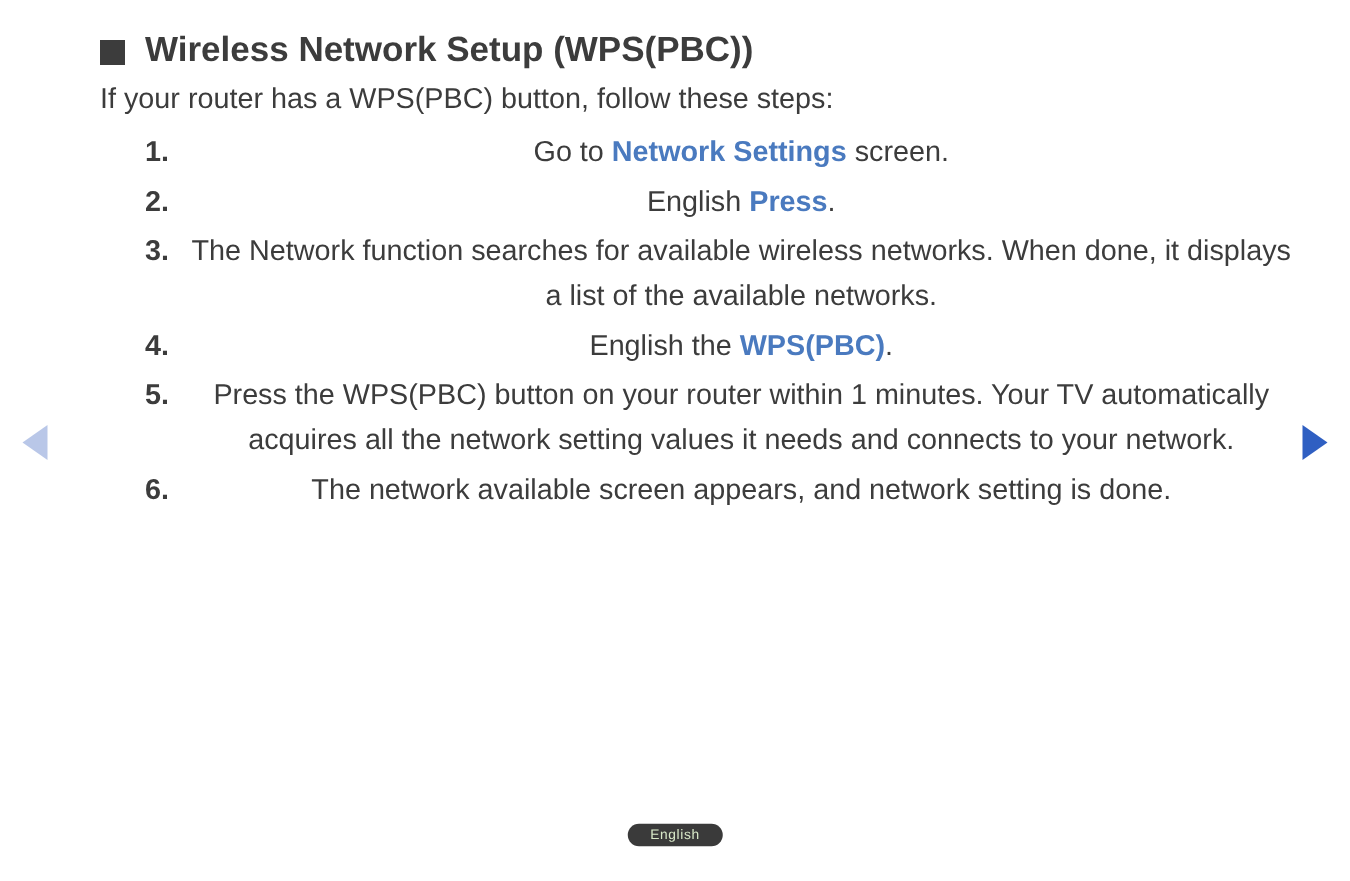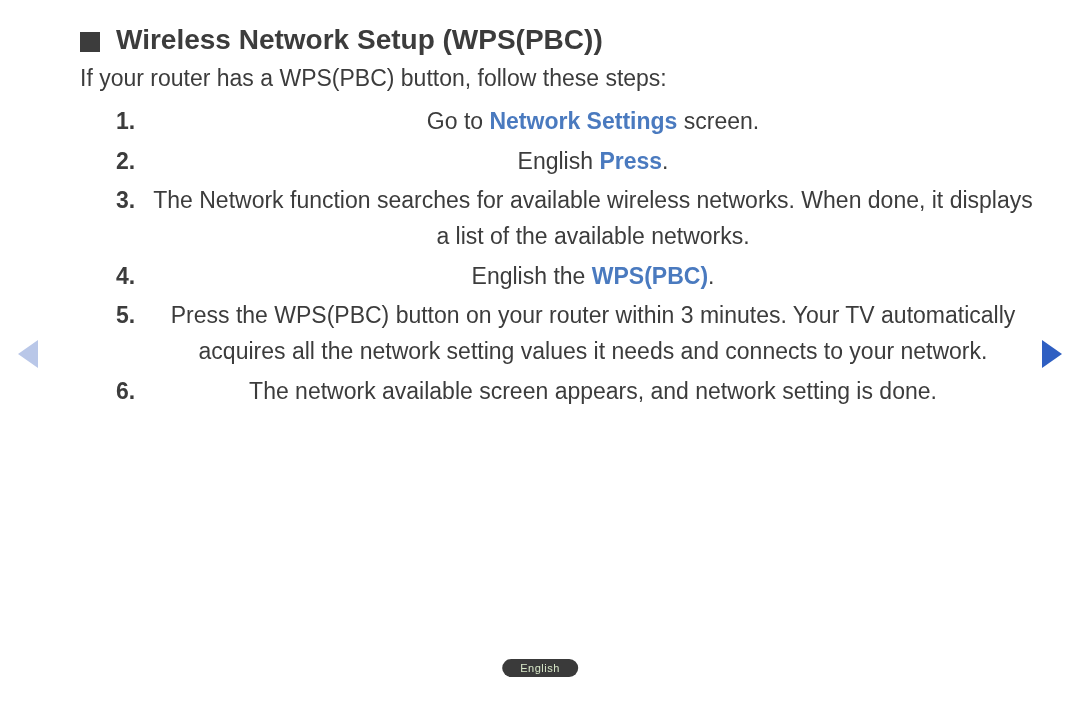--- a/index.html
+++ b/index.html
@@ -53,21 +53,21 @@
         <span class="body">The Network function searches for available wireless networks. When done, it displays a list of the available networks.</span>
       </li>
       <li>
         <span class="num">4.</span>
         <span class="body">
           <span>English the </span><span class="hl">WPS(PBC)</span><span>.</span>
         </span>
       </li>
       <li>
         <span class="num">5.</span>
-        <span class="body">Press the WPS(PBC) button on your router within 3 minutes. Your TV automatically acquires all the network setting values it needs and connects to your network.</span>
+        <span class="body">Press the WPS(PBC) button on your router within 1 minutes. Your TV automatically acquires all the network setting values it needs and connects to your network.</span>
       </li>
       <li>
         <span class="num">6.</span>
         <span class="body">The network available screen appears, and network setting is done.</span>
       </li>
     </ol>
   </div>
 
   <div class="lang-pill">English</div>
 </div>

